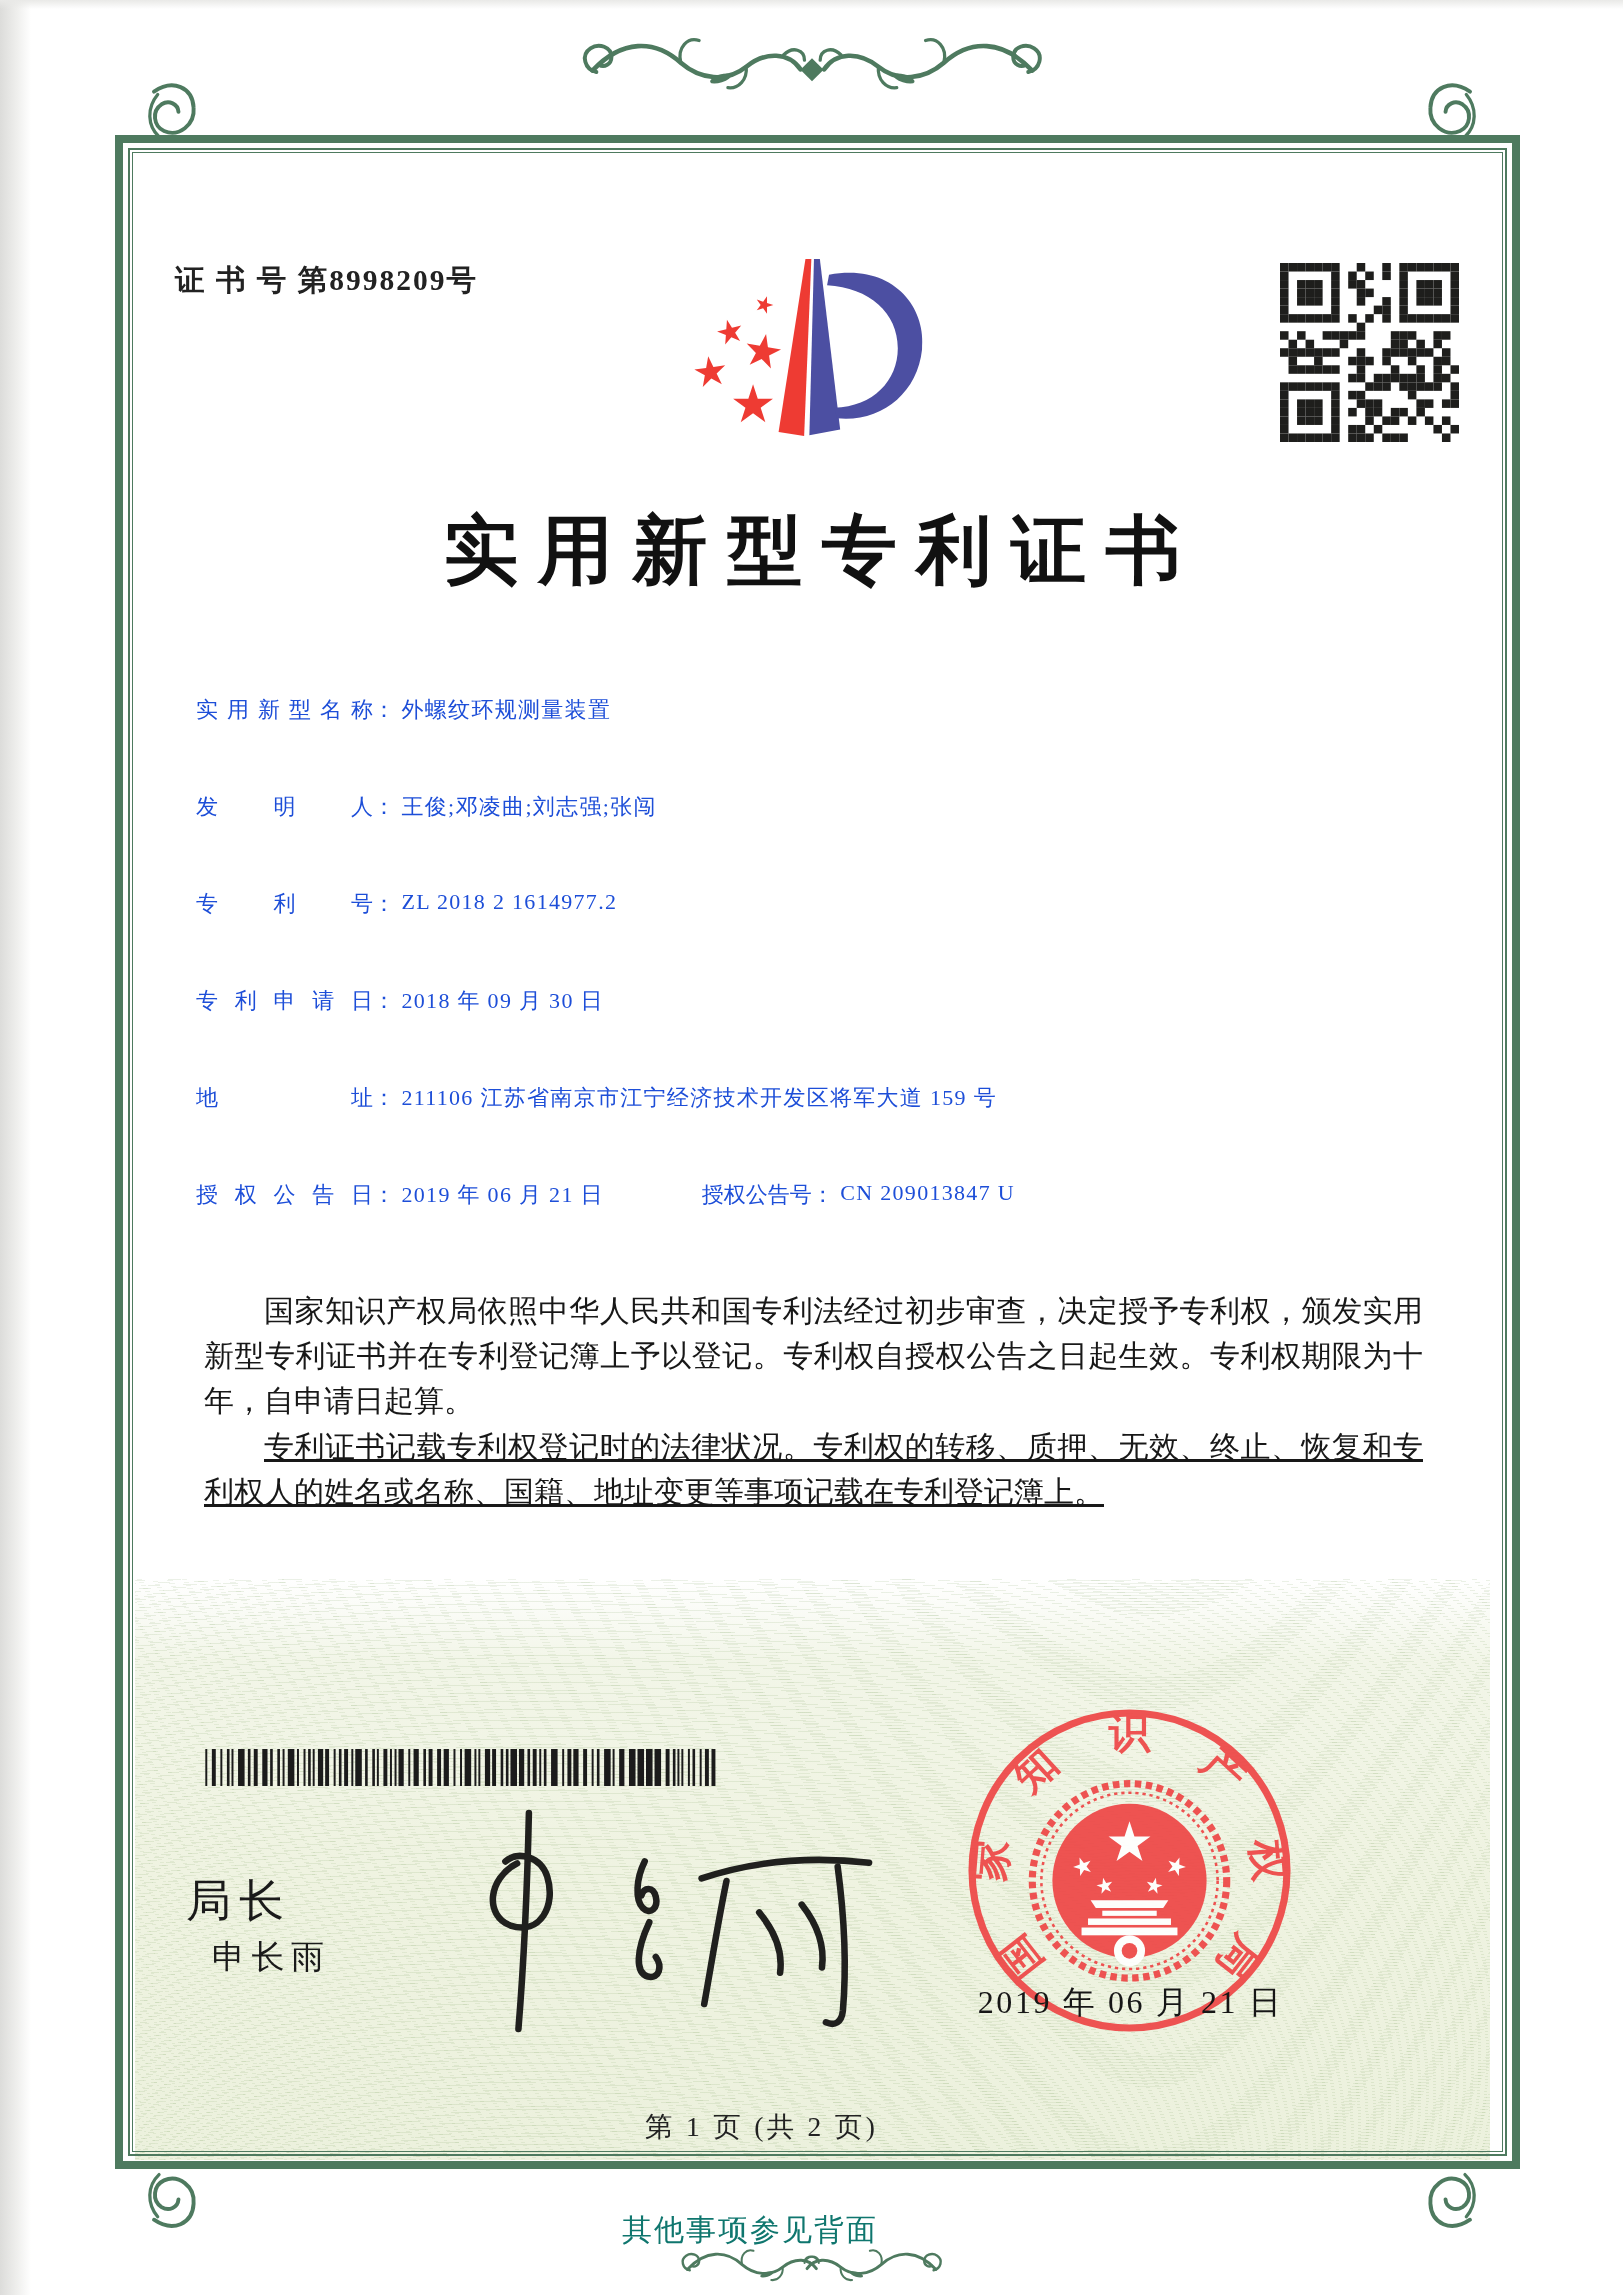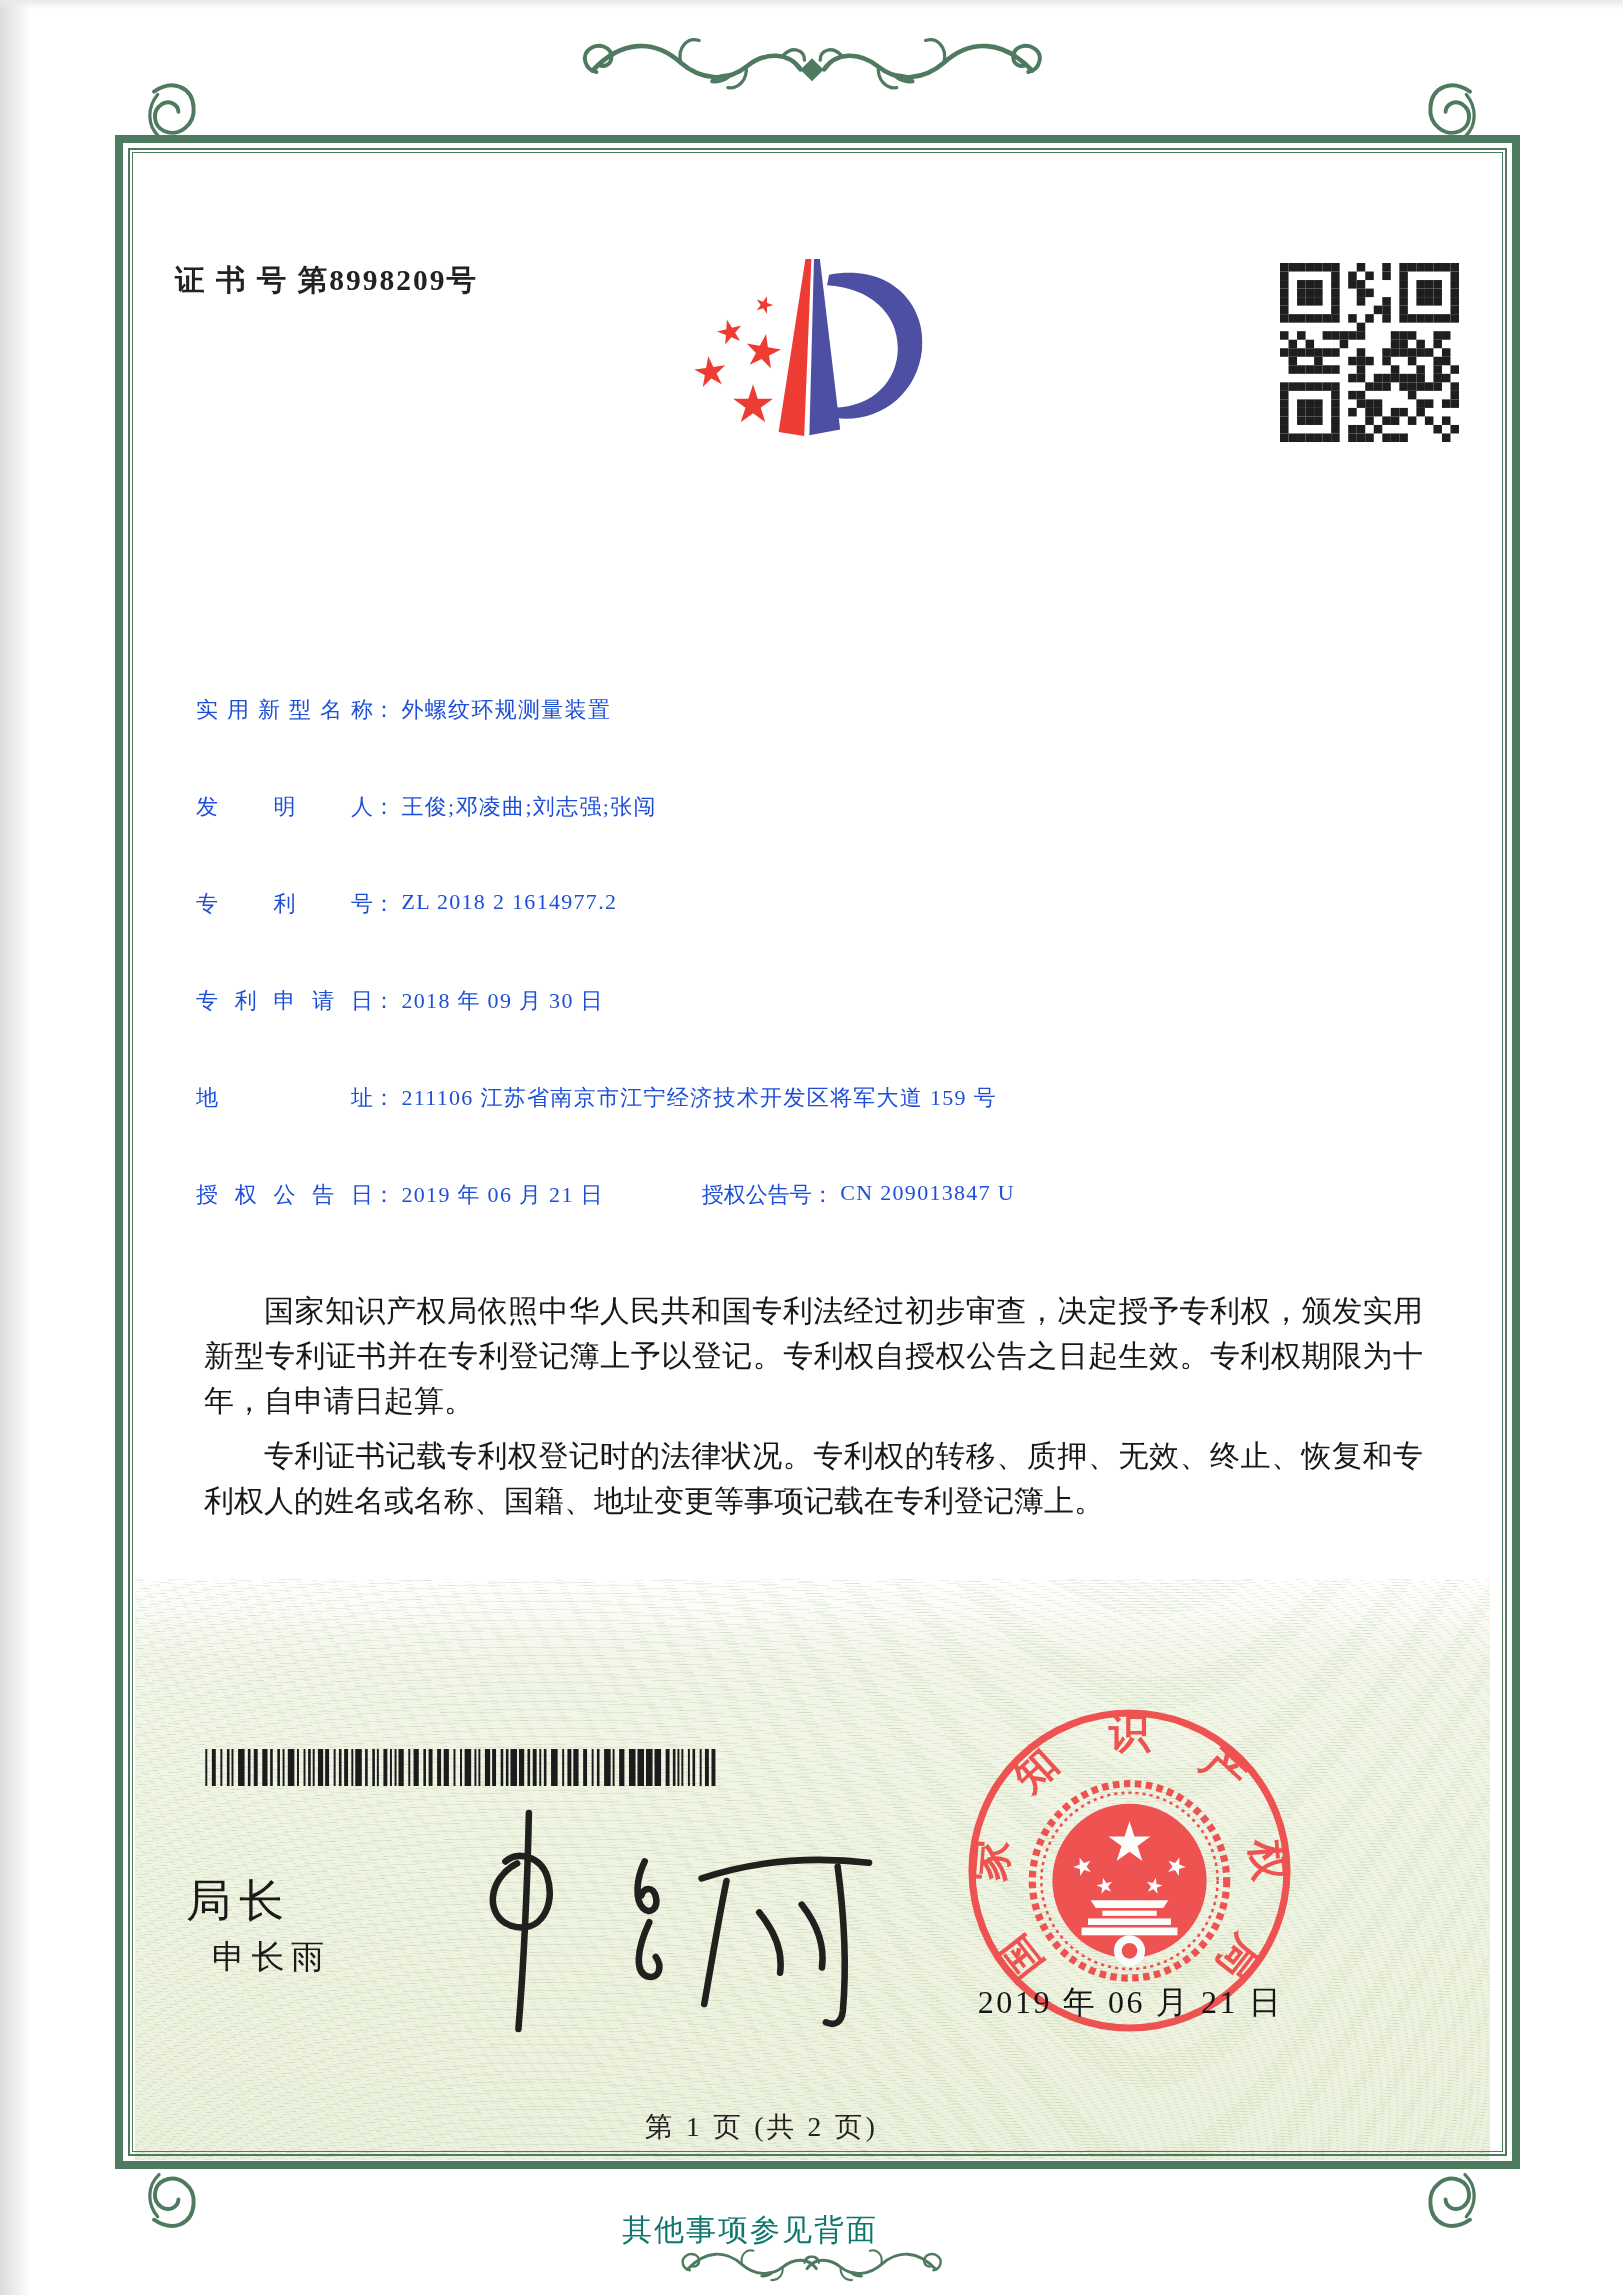--- a/index.html
+++ b/index.html
@@ -35,21 +35,21 @@
   .field-row{height:97px;white-space:nowrap;}
   .flabel{display:inline-block;width:177px;text-align:justify;text-align-last:justify;vertical-align:top;}
   .fcolon{display:inline-block;vertical-align:top;}
   .fvalue{display:inline-block;margin-left:6.5px;vertical-align:top;letter-spacing:1.3px;}
   .fpair2{display:inline-block;margin-left:98px;}
   .flabel2{display:inline-block;vertical-align:top;}
 
   .body-text{position:absolute;left:204px;top:1288px;width:1219px;font-size:30px;line-height:45px;
     text-align:justify;color:#181818;}
   .body-text p{margin:0;text-indent:2em;}
-  .body-text p + p{margin-top:10px;}
+  .body-text p + p{margin-top:1px;text-decoration:underline;}
 
   .barcode{position:absolute;left:204px;top:1749px;width:516px;height:37px;}
 
   .officer-title{position:absolute;left:186px;top:1871px;font-size:45px;letter-spacing:7.9px;color:#1a1a1a;}
   .officer-name{position:absolute;left:212px;top:1935px;font-size:33px;letter-spacing:6.5px;color:#1a1a1a;}
   .signature{position:absolute;left:419px;top:1801px;width:471px;height:236px;}
   .signature path{fill:none;stroke:#20201e;stroke-width:10;stroke-linecap:round;stroke-linejoin:round;}
 
   .seal{position:absolute;left:961px;top:1702px;width:337px;height:337px;}
   .seal-char{font-size:64px;font-weight:bold;fill:var(--seal-red,#ee4545);font-family:"Liberation Serif","DejaVu Serif",serif;}
@@ -338,20 +338,21 @@
       <rect x="78" y="260" width="13" height="13" fill="#1e1e1c"></rect>
       <rect x="104" y="260" width="13" height="13" fill="#1e1e1c"></rect>
       <rect x="117" y="260" width="13" height="13" fill="#1e1e1c"></rect>
       <rect x="130" y="260" width="13" height="13" fill="#1e1e1c"></rect>
       <rect x="156" y="260" width="13" height="13" fill="#1e1e1c"></rect>
       <rect x="169" y="260" width="13" height="13" fill="#1e1e1c"></rect>
       <rect x="182" y="260" width="13" height="13" fill="#1e1e1c"></rect>
       <rect x="247" y="260" width="13" height="13" fill="#1e1e1c"></rect>
     </svg>
 
+  <h1 class="title">实用新型专利证书</h1>
 
   <div class="fields">
     <div class="field-row">
       <span class="flabel">实用新型名称</span><span class="fcolon">：</span><span class="fvalue">外螺纹环规测量装置</span>
     </div>
     <div class="field-row">
       <span class="flabel">发明人</span><span class="fcolon">：</span><span class="fvalue">王俊;邓凌曲;刘志强;张闯</span>
     </div>
     <div class="field-row">
       <span class="flabel">专利号</span><span class="fcolon">：</span><span class="fvalue">ZL 2018 2 1614977.2</span>

